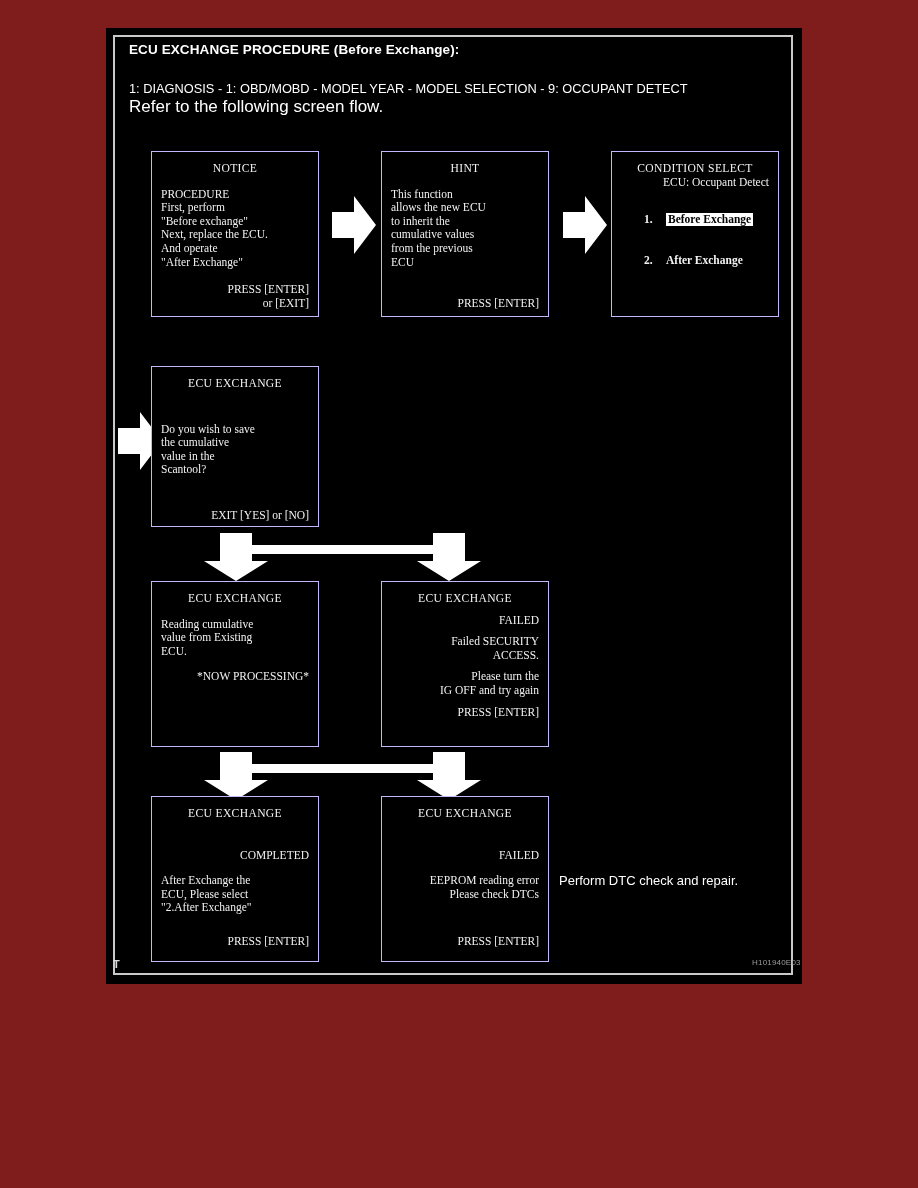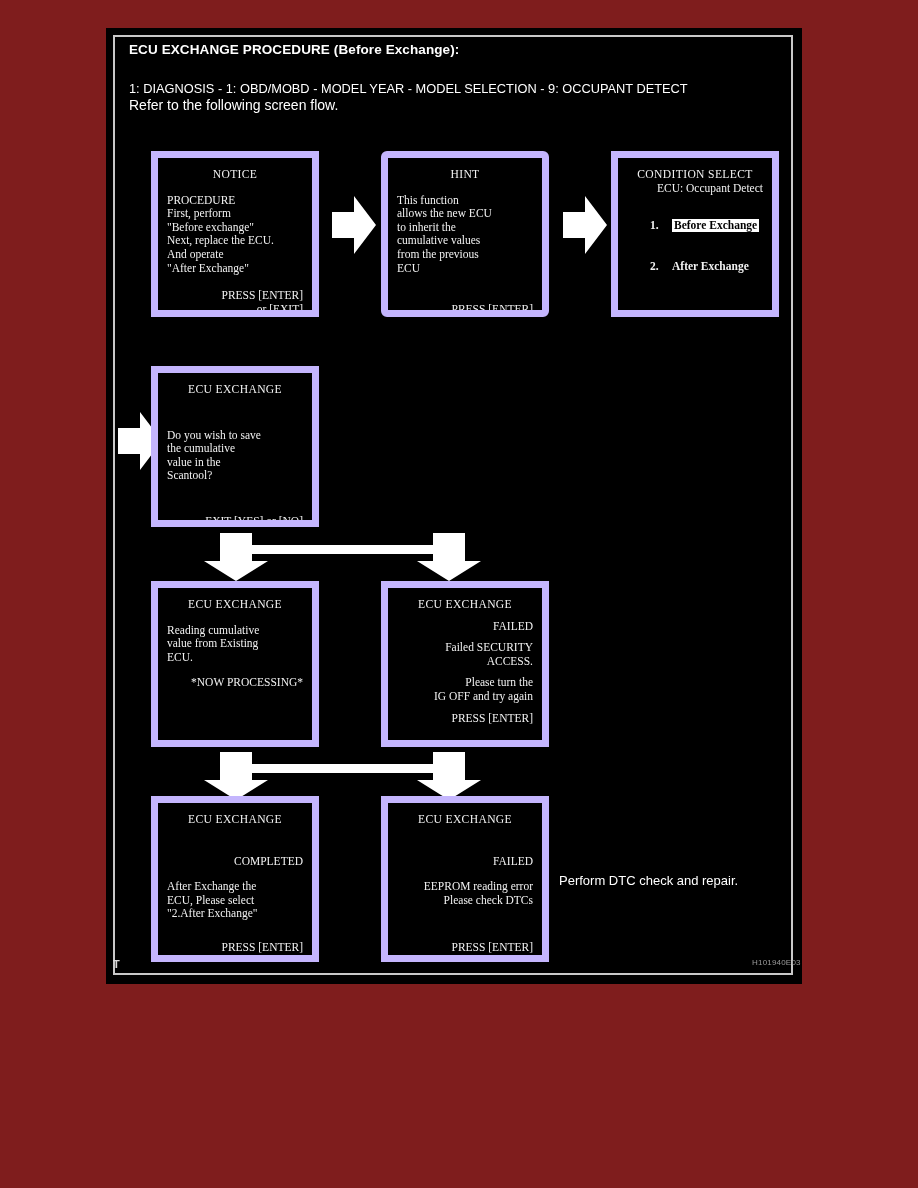--- a/index.html
+++ b/index.html
@@ -28,27 +28,27 @@
     position:absolute;left:129px;top:42px;
     color:#ffffff;font-weight:bold;font-size:13.5px;letter-spacing:.1px;
     white-space:nowrap;
   }
   .hdr-line1{
     position:absolute;left:129px;top:81px;
     color:#ffffff;font-size:12.8px;white-space:nowrap;
   }
   .hdr-line2{
     position:absolute;left:129px;top:97px;
-    color:#ffffff;font-size:14px;white-space:nowrap;
+    color:#ffffff;font-size:17px;white-space:nowrap;
   }
 
   
   .screen{
     position:absolute;background:#000000;
-    border:7px solid #c4b5fd;
+    border:1px solid #c4b5fd;
     box-sizing:border-box;
     color:#f2f2f2;
     font-family:"Liberation Serif",serif;
     font-size:11.5px;
     line-height:13.6px;
     overflow:hidden;
   }
   .screen .ttl{
     text-align:center;font-size:11.6px;letter-spacing:.35px;
   }
@@ -103,21 +103,21 @@
       <div style="height:14px"></div>
       <div class="ctr">PRESS [ENTER]</div>
       <div class="ctr">or [EXIT]</div>
     </div>
   </div>
 
   <svg class="arrow" style="left:332px;top:196px;" width="44" height="58" viewBox="0 0 44 58">
     <path d="M0,16 L22,16 L22,0 L44,29 L22,58 L22,42 L0,42 Z" fill="#ffffff"></path>
   </svg>
 
-  <div class="screen" style="left:381px;top:151px;width:168px;height:166px;border-radius:6px;">
+  <div class="screen" style="left:381px;top:151px;width:168px;height:166px;">
     <div class="pad">
       <div class="ttl">HINT</div>
       <div style="height:12px"></div>
       <div class="ln">This function</div>
       <div class="ln">allows the new ECU</div>
       <div class="ln">to inherit the</div>
       <div class="ln">cumulative values</div>
       <div class="ln">from the previous</div>
       <div class="ln">ECU</div>
       <div style="height:28px"></div>

